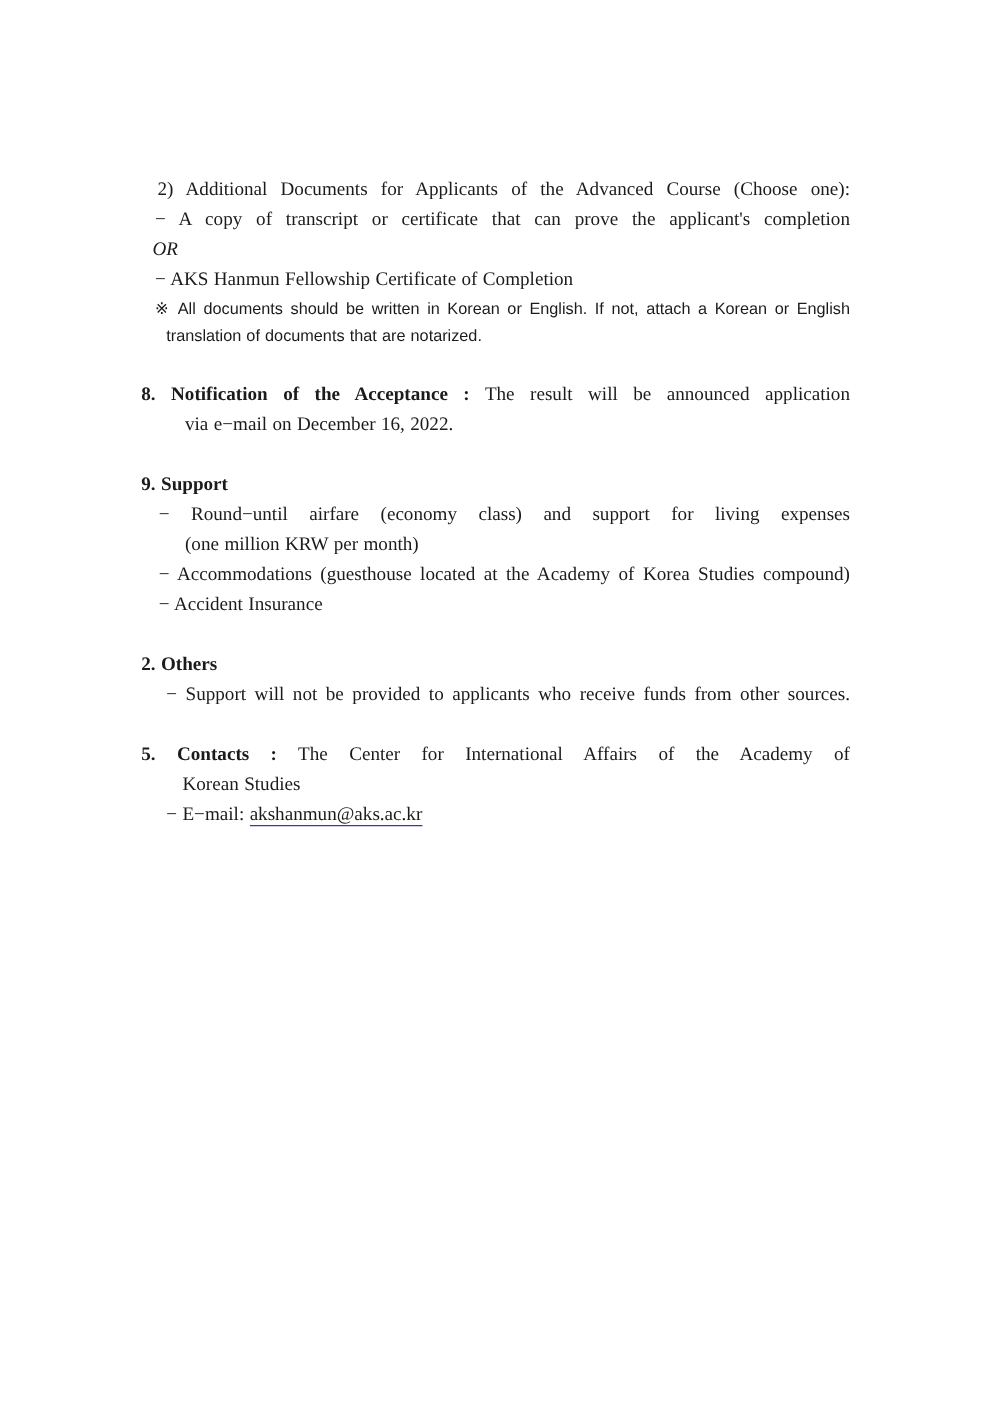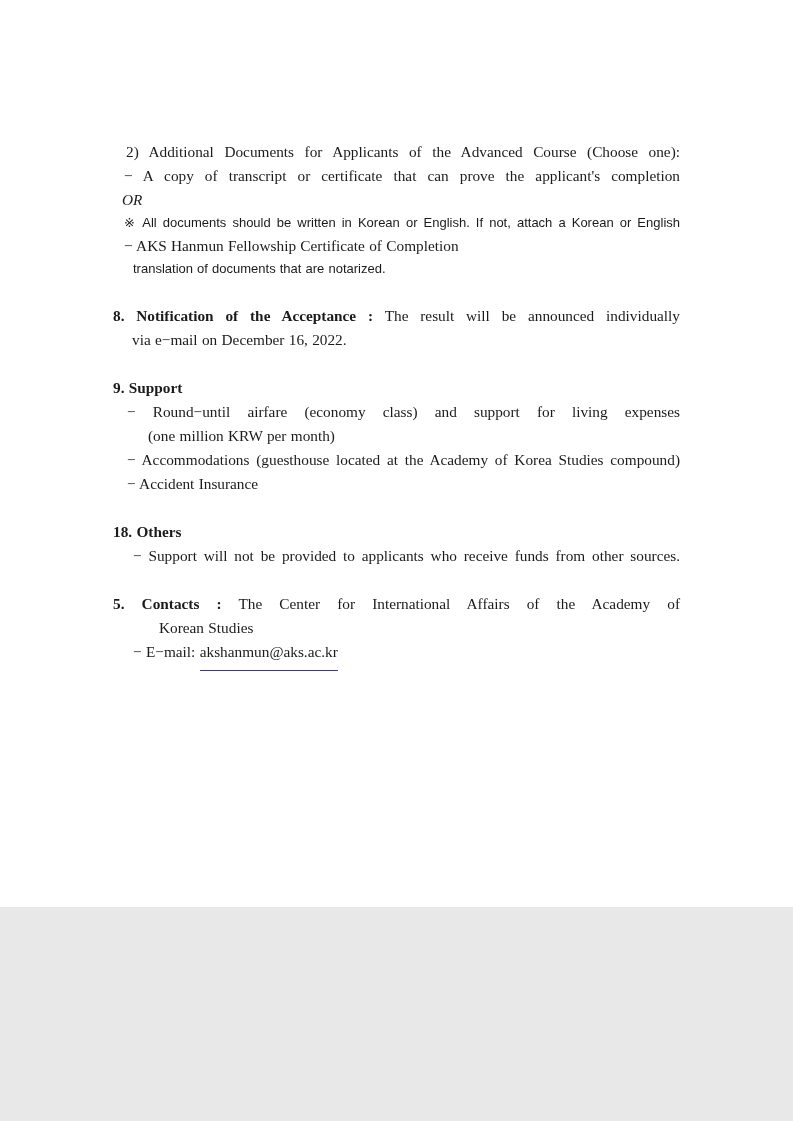--- a/index.html
+++ b/index.html
@@ -1,19 +1,19 @@
 <!DOCTYPE html>
 <html style="--background: #ffffff; --text: #1b1b1b; --email-underline: #3535b5;"><head>
 <meta charset="utf-8">
 <style>
   html,body{margin:0;padding:0;}
   body{background:#e8e8e8;}
   .page{
     position:relative;
-    width:793px;height:907px;
+    width:793px;height:1121px;
     margin:0 auto;
     background:var(--background,#ffffff);
     color:var(--text,#1b1b1b);
     font-family:"Liberation Serif","DejaVu Serif",serif;
     font-size:15.3px;
     letter-spacing:0;
     word-spacing:0.5px;
     overflow:hidden;
   }
   .content{position:absolute;left:113px;top:140px;width:567px;}
@@ -26,66 +26,66 @@
     font-size:13px;line-height:22px;word-spacing:0.5px;
   }
   .sec{margin-top:24px;}
   .sec.first{margin-top:22px;}
   .ml9{margin-left:9px;}
   .ml11{margin-left:11px;}
   .ml13{margin-left:13px;}
   .ml14{margin-left:14px;}
   .ml20{margin-left:20px;}
   .ml21{margin-left:21px;}
-  .ml27{margin-left:19px;}
-  .ml33{margin-left:46px;}
+  .ml27{margin-left:35px;}
+  .ml33{margin-left:33px;}
   .ml35{margin-left:35px;}
   .email-link{
     color:inherit;
     text-decoration:none;
     border-bottom:1.5px solid var(--email-underline,#3535b5);
-    padding-bottom:10px;
+    padding-bottom:0;
     cursor:pointer;
   }
 </style>
 </head>
 <body>
 
 <div class="page">
   <div class="content">
 
     <div>
       <div class="line stretch ml13">2) Additional Documents for Applicants of the Advanced Course (Choose one):</div>
       <div class="line stretch ml11">− A copy of transcript or certificate that can prove the applicant's completion</div>
       <div class="line i ml9">OR</div>
+      <div class="line ml11">− AKS Hanmun Fellowship Certificate of Completion</div>
       <div class="line sans stretch ml11">※ All documents should be written in Korean or English. If not, attach a Korean or English</div>
-      <div class="line ml11">− AKS Hanmun Fellowship Certificate of Completion</div>
       <div class="line sans ml20">translation of documents that are notarized.</div>
     </div>
 
 
 
     <div class="sec">
       <div class="line stretch">
         <span class="b">8. Notification of the Acceptance :</span>
-        <span>The result will be announced individually</span>
+        <span>The result will be announced application</span>
       </div>
       <div class="line ml27">via e−mail on December 16, 2022.</div>
     </div>
 
     <div class="sec">
       <div class="line b">9. Support</div>
       <div class="line stretch ml14">− Round−until airfare (economy class) and support for living expenses</div>
       <div class="line ml35">(one million KRW per month)</div>
       <div class="line stretch ml14">− Accommodations (guesthouse located at the Academy of Korea Studies compound)</div>
       <div class="line ml14">− Accident Insurance</div>
     </div>
 
     <div class="sec">
-      <div class="line b">18. Others</div>
+      <div class="line b">2. Others</div>
       <div class="line stretch ml20">− Support will not be provided to applicants who receive funds from other sources.</div>
     </div>
 
     <div class="sec">
       <div class="line stretch">
         <span class="b">5. Contacts :</span>
         <span>The Center for International Affairs of the Academy of</span>
       </div>
       <div class="line ml33">Korean Studies</div>
       <div class="line ml20">

